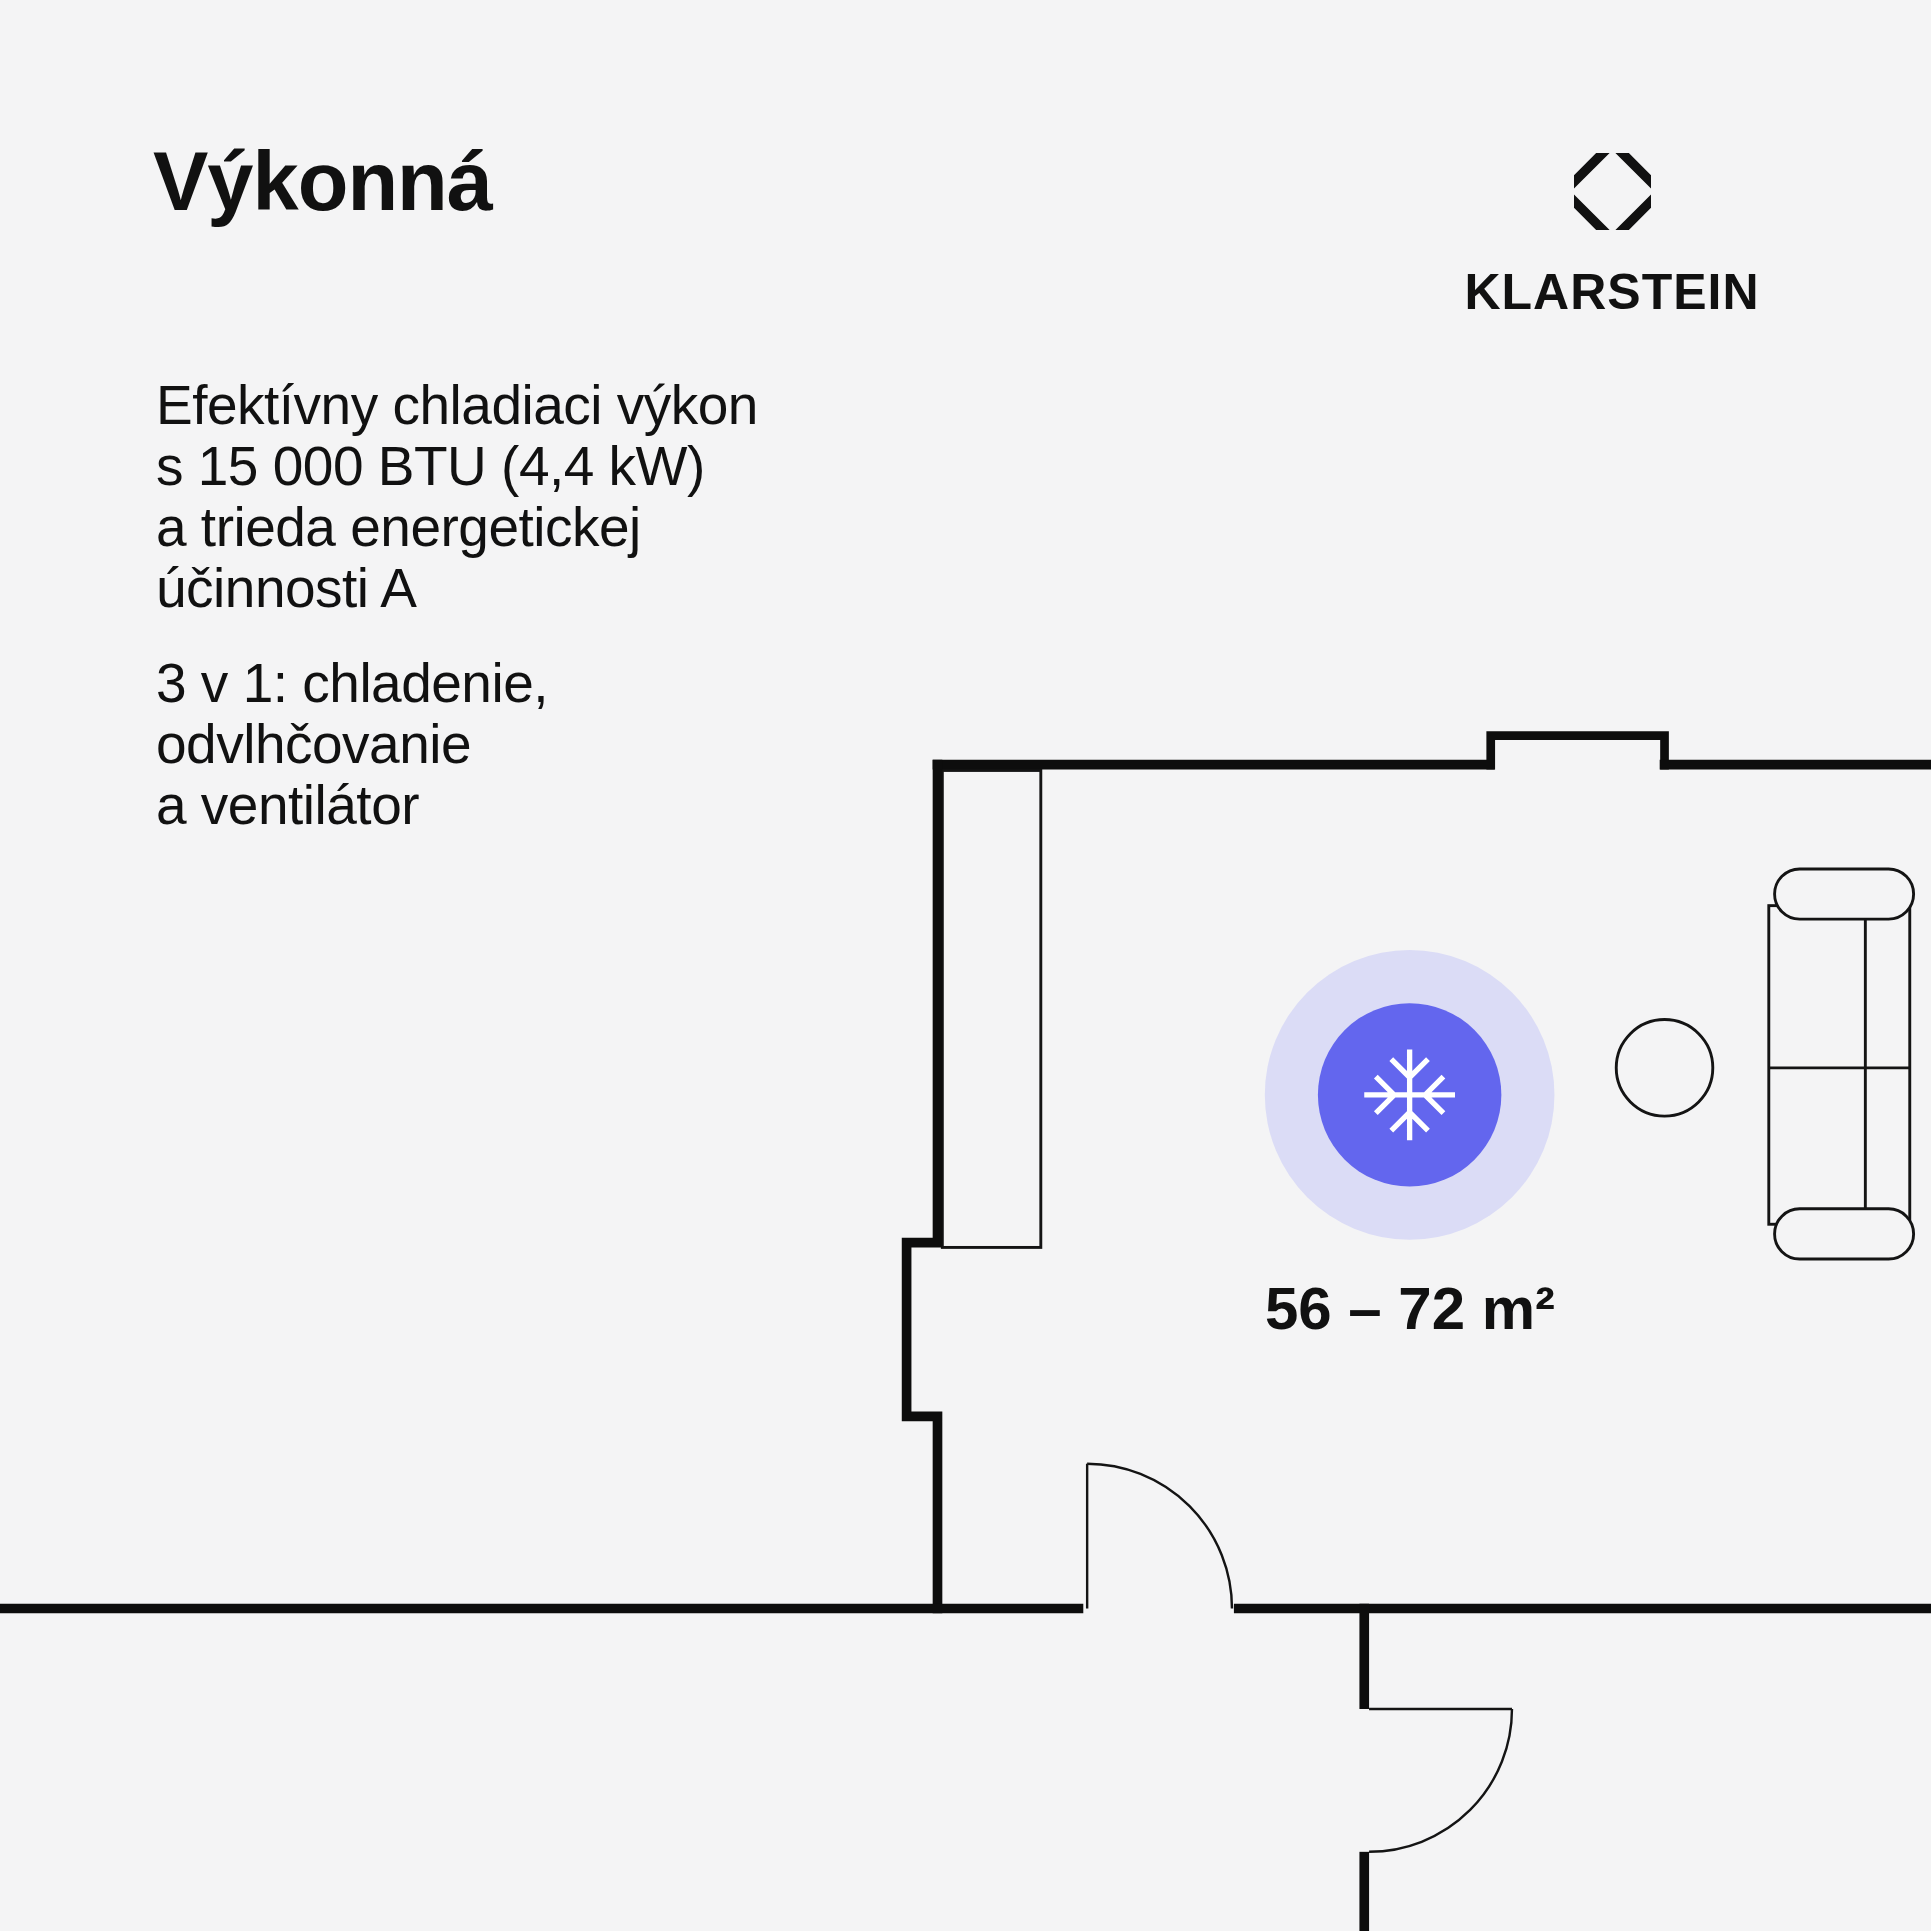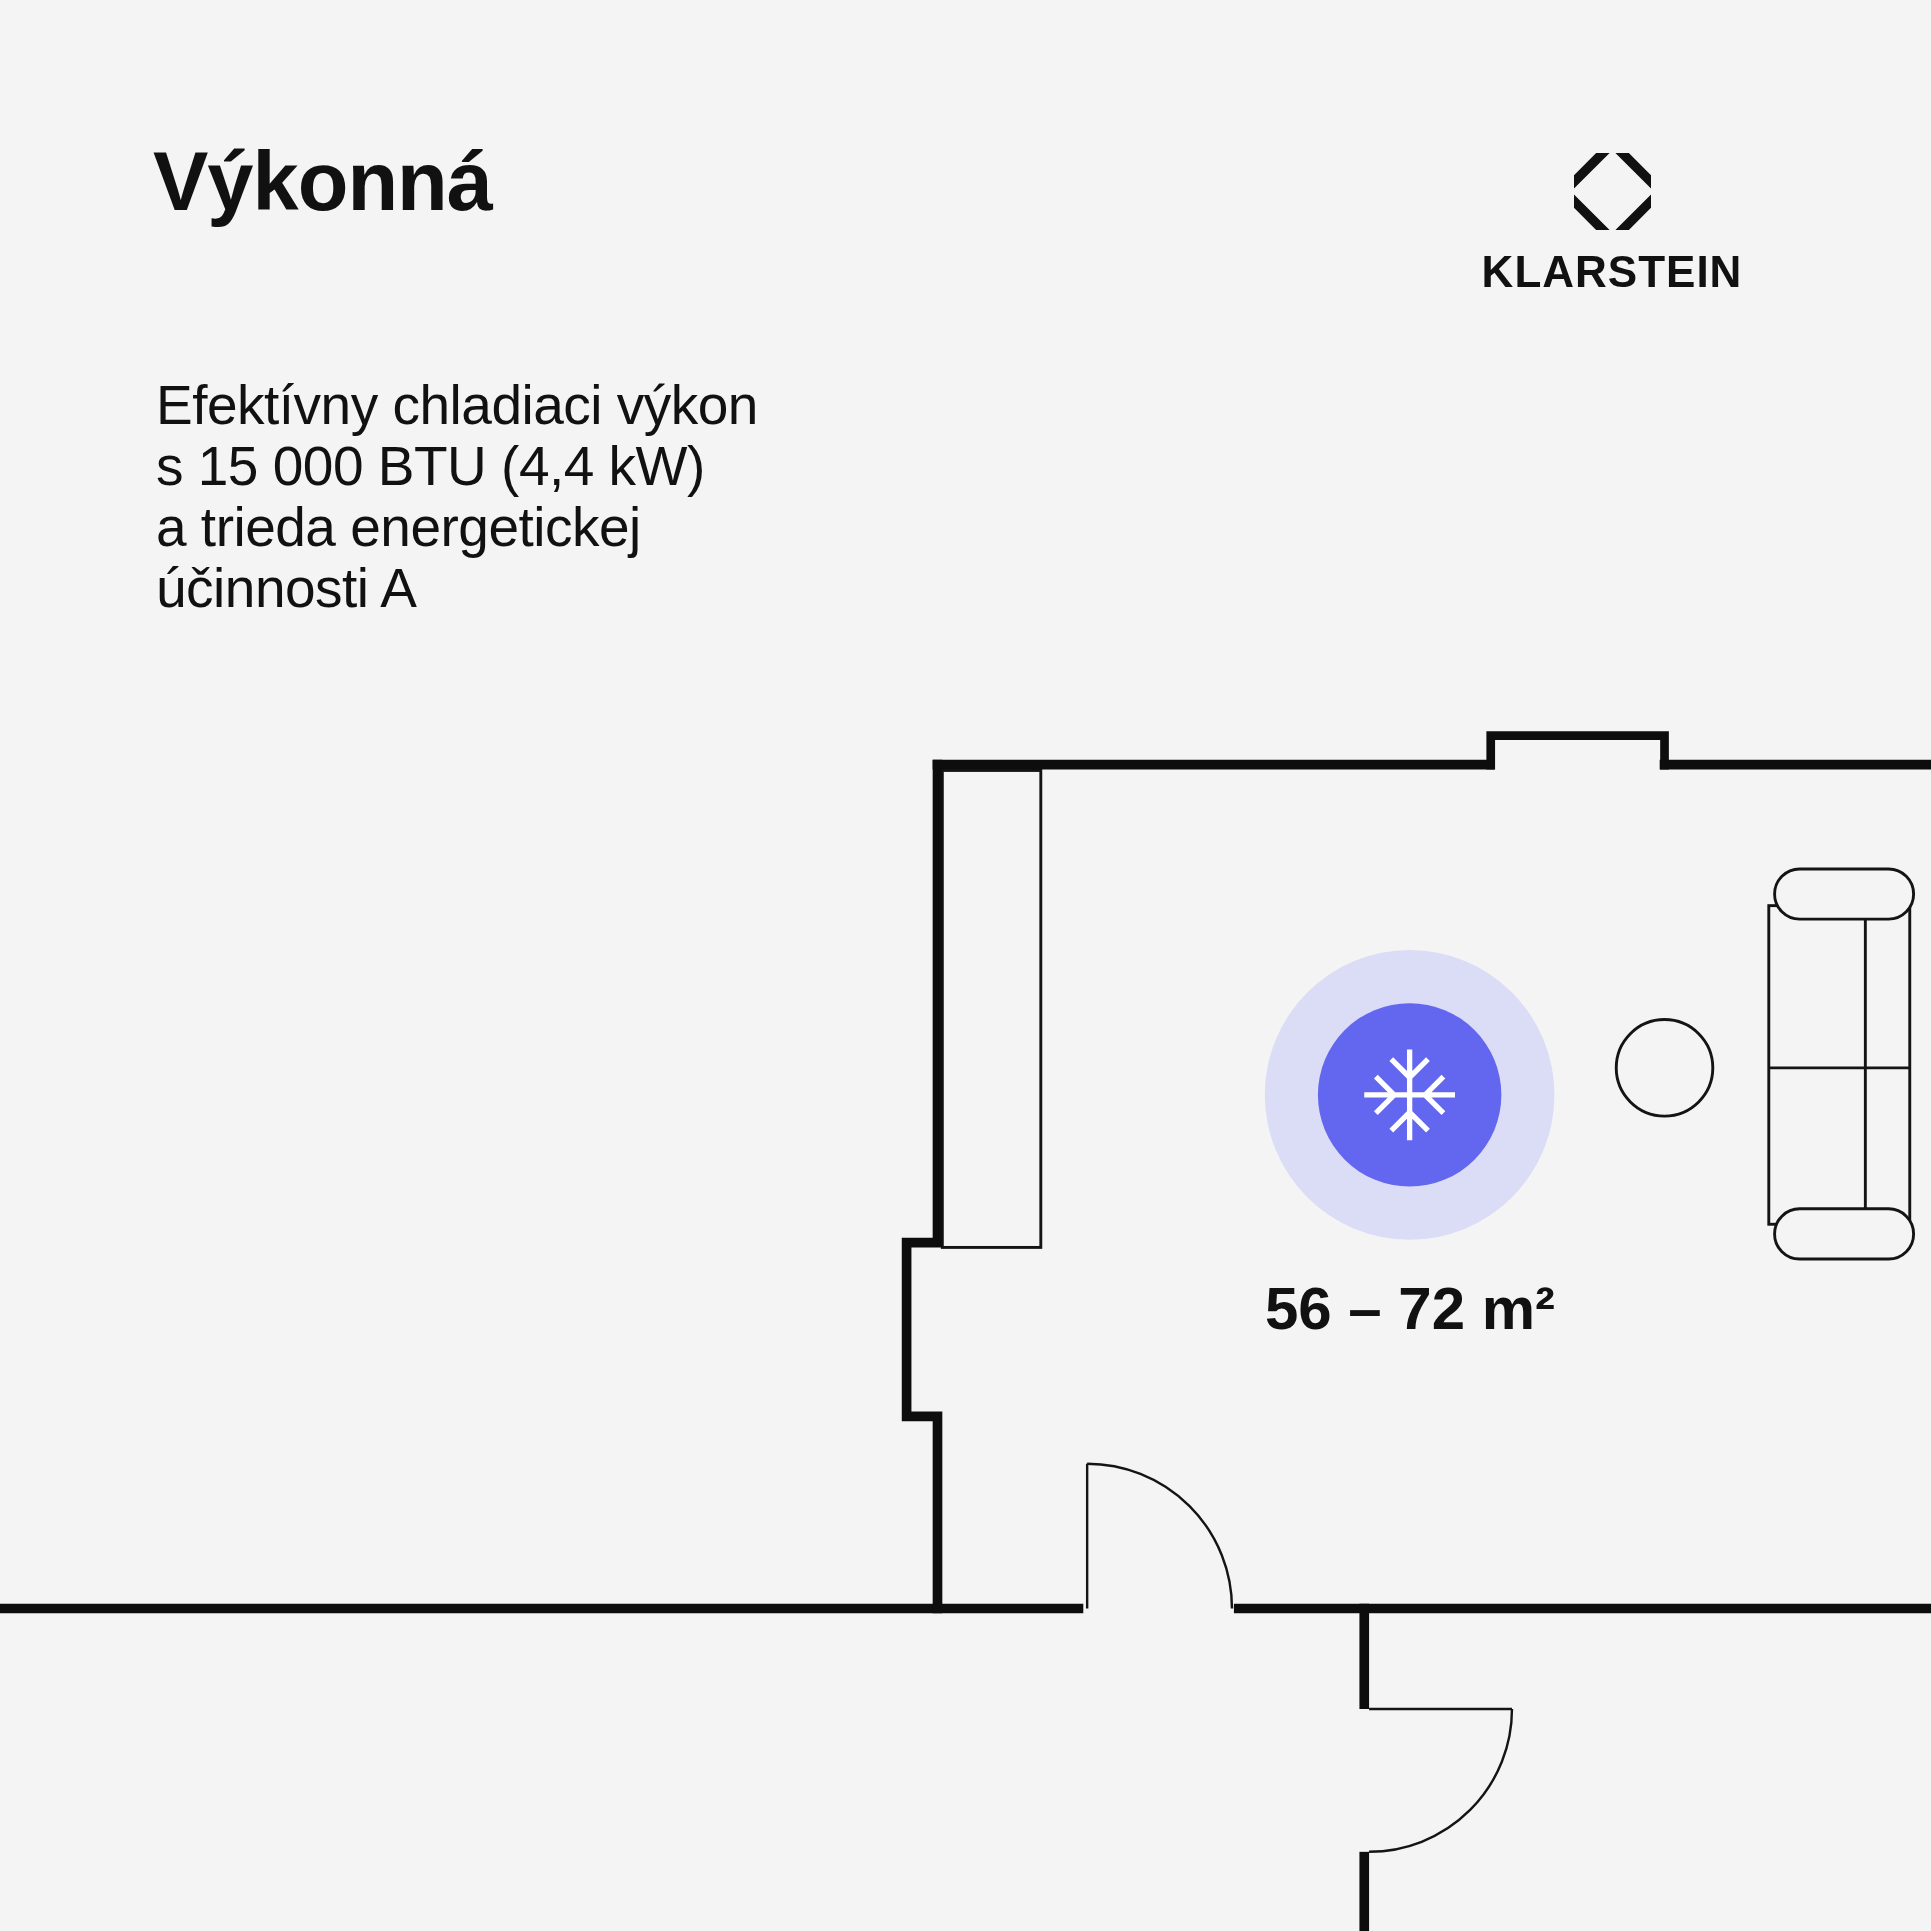--- a/index.html
+++ b/index.html
@@ -25,22 +25,22 @@
     position:absolute;left:156px;
     font-size:55px;font-weight:400;line-height:61px;letter-spacing:-0.5px;
     white-space:pre-line;
   }
   .para-1{top:346px;margin-top:29px;}
   .para-2{top:653px;}
 
   .brand{position:absolute;left:0;top:0;}
   .brand-icon{position:absolute;left:1574px;top:153px;width:77px;height:77px;}
   .brand-name{
-    position:absolute;left:1612px;top:247px;transform:translateX(-50%);
-    font-size:44px;font-weight:700;letter-spacing:1px;white-space:nowrap;
+    position:absolute;left:1612px;top:263px;transform:translateX(-50%);
+    font-size:50px;font-weight:700;letter-spacing:1px;white-space:nowrap;
   }
 
   .plan{position:absolute;left:0;top:0;width:1931px;height:1931px;}
   .wall{fill:none;stroke:var(--wall);stroke-width:10;stroke-linejoin:miter;}
   .wall-thin{stroke-width:9;}
   .furn{fill:var(--bg);stroke:var(--outline);stroke-width:3;}
   .furn-line{fill:none;stroke:var(--outline);stroke-width:3;}
   .door-leaf{fill:none;stroke:var(--outline);stroke-width:2.5;}
   .door-arc{fill:none;stroke:var(--outline);stroke-width:2.5;}
   .halo{fill:var(--halo);}
@@ -57,20 +57,23 @@
 <body>
 
 <div class="canvas">
 
   <h1 class="headline">Výkonná</h1>
 
   <p class="para para-1">Efektívny chladiaci výkon
 s 15 000 BTU (4,4 kW)
 a trieda energetickej
 účinnosti A</p>
+  <p class="para para-2">3 v 1: chladenie,
+odvlhčovanie
+a ventilátor</p>
 
   <div class="brand">
     <svg class="brand-icon" viewBox="0 0 80 80">
       <path class="logo-mark" d="M23,0 L57,0 L80,23 L80,57 L57,80 L23,80 L0,57 L0,23 Z M40,-3 L83,40 L40,83 L-3,40 Z"></path>
     </svg>
     <div class="brand-name">KLARSTEIN</div>
   </div>
 
   <svg class="plan" viewBox="0 0 2000 2000">
 

